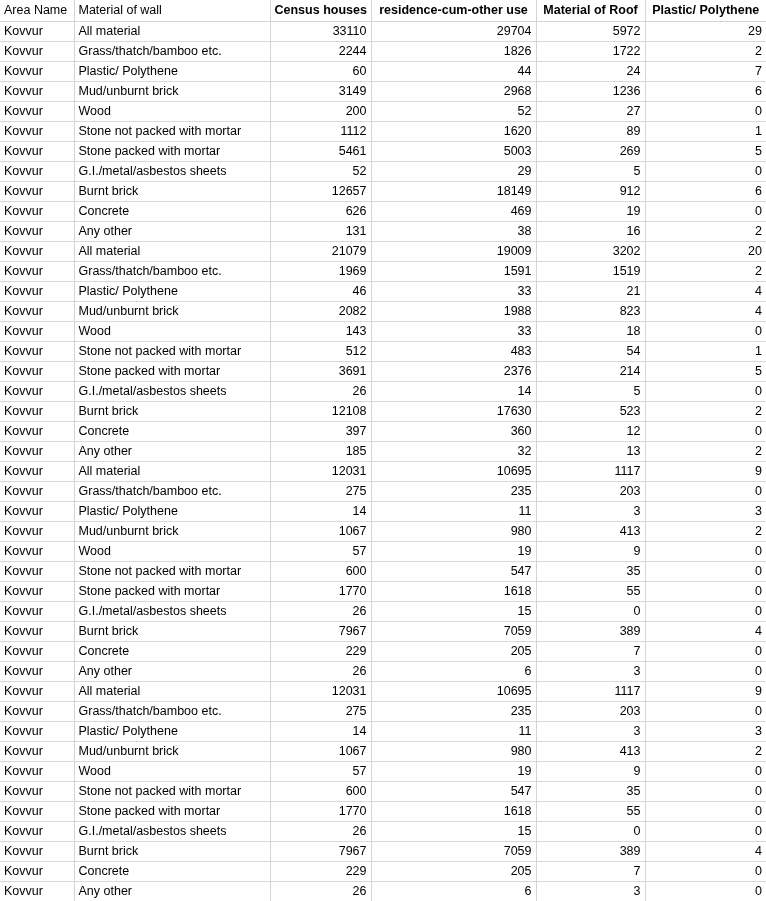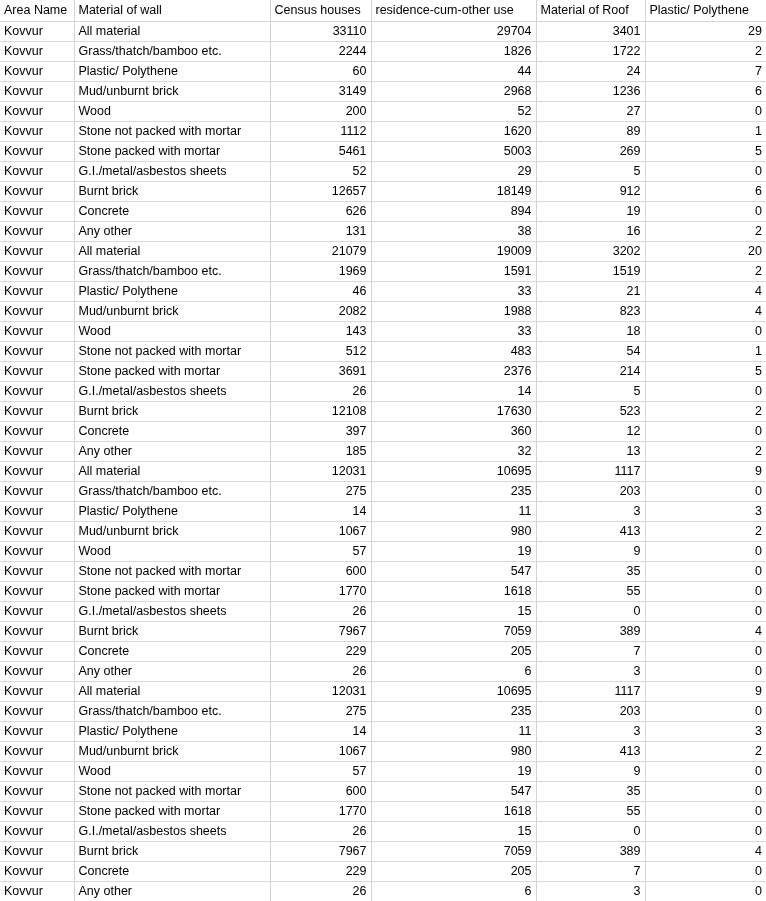--- a/index.html
+++ b/index.html
@@ -46,21 +46,22 @@
     white-space: nowrap;
     overflow: hidden;
     vertical-align: middle;
   }
   table.grid thead th {
     height: 21px;
     border-bottom: 1px solid #d4d4d4;
     text-align: left;
   }
   table.grid thead th.num {
-    text-align: left;
+    text-align: center;
+    font-weight: bold;
   }
   table.grid td.txt { text-align: left; }
   table.grid td.num { text-align: right; }
 
   table.grid th:last-child,
   table.grid td:last-child {
     border-right: none;
   }
 </style>
 </head>
@@ -85,21 +86,21 @@
           <th class="num">Material of Roof</th>
           <th class="num">Plastic/ Polythene</th>
         </tr>
     </thead>
     <tbody>
         <tr>
           <td class="txt">Kovvur</td>
           <td class="txt">All material</td>
           <td class="num">33110</td>
           <td class="num">29704</td>
-          <td class="num">3401</td>
+          <td class="num">5972</td>
           <td class="num">29</td>
         </tr>
         <tr>
           <td class="txt">Kovvur</td>
           <td class="txt">Grass/thatch/bamboo etc.</td>
           <td class="num">2244</td>
           <td class="num">1826</td>
           <td class="num">1722</td>
           <td class="num">2</td>
         </tr>
@@ -156,21 +157,21 @@
           <td class="txt">Burnt brick</td>
           <td class="num">12657</td>
           <td class="num">18149</td>
           <td class="num">912</td>
           <td class="num">6</td>
         </tr>
         <tr>
           <td class="txt">Kovvur</td>
           <td class="txt">Concrete</td>
           <td class="num">626</td>
-          <td class="num">894</td>
+          <td class="num">469</td>
           <td class="num">19</td>
           <td class="num">0</td>
         </tr>
         <tr>
           <td class="txt">Kovvur</td>
           <td class="txt">Any other</td>
           <td class="num">131</td>
           <td class="num">38</td>
           <td class="num">16</td>
           <td class="num">2</td>

